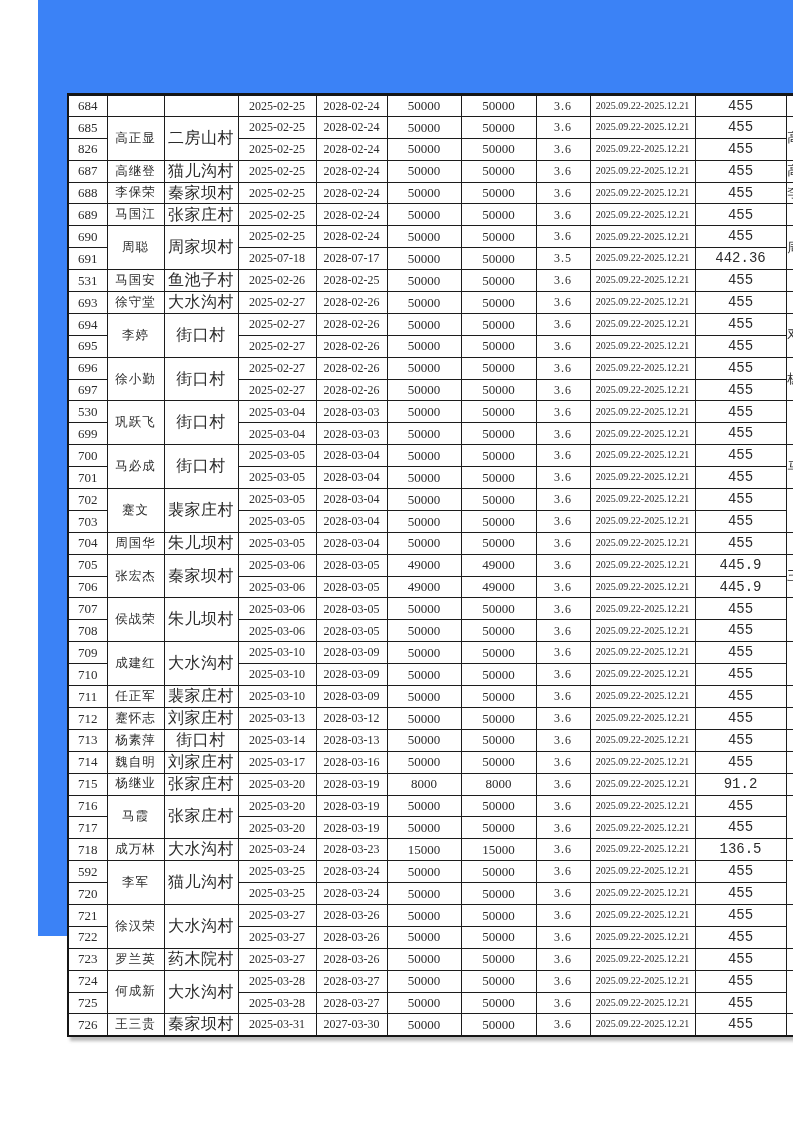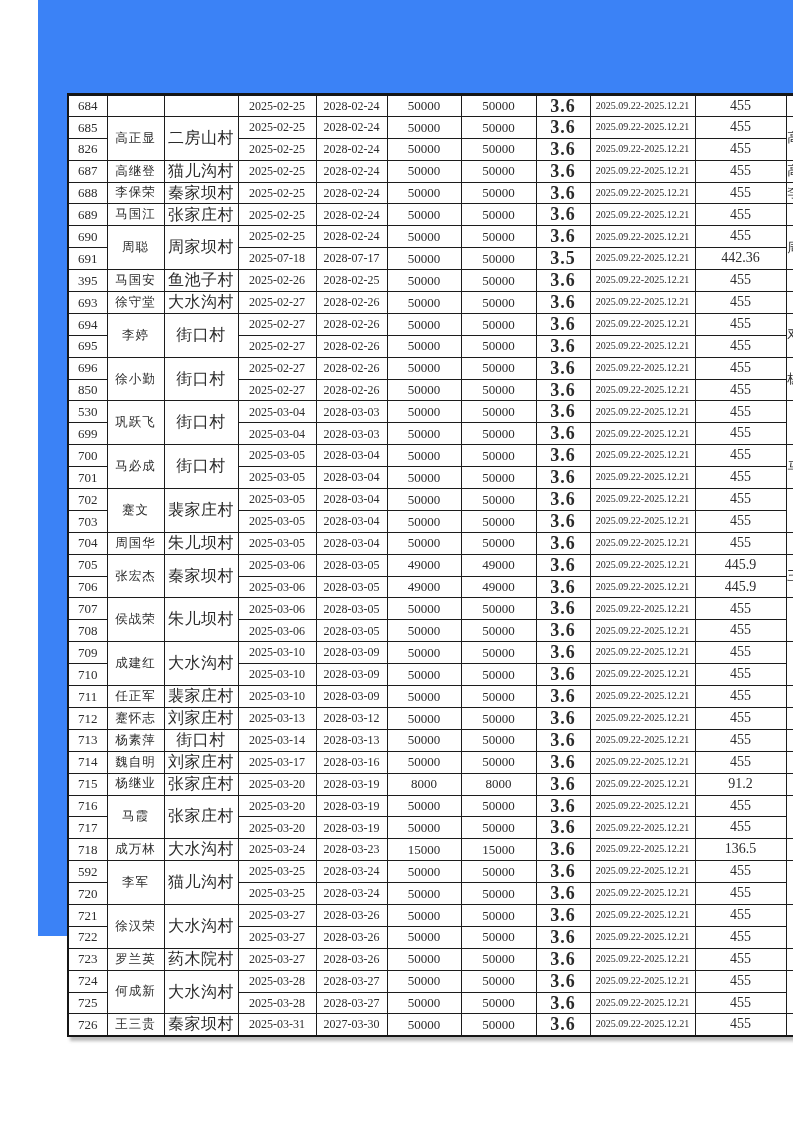--- a/index.html
+++ b/index.html
@@ -43,23 +43,23 @@
     vertical-align: middle;
     white-space: nowrap;
     overflow: hidden;
     line-height: 1.05;
   }
   .c-idx    { font-size: 13px; }
   .c-name   { font-size: 12.5px; letter-spacing: 1px; }
   .c-village{ font-size: 16px; letter-spacing: 0.5px; }
   .c-date   { font-size: 12px; }
   .c-amt    { font-size: 13px; }
-  .c-rate   { font-size: 18px; letter-spacing: 1px; font-weight: bold; }
+  .c-rate   { font-size: 12px; letter-spacing: 1px; }
   .c-period { font-size: 10px; }
-  .c-val    { font-size: 14px; }
+  .c-val    { font-size: 14px; font-family: Liberation Mono, monospace; }
   .c-agent  { font-size: 13px; }
 </style>
 </head>
 <body>
 
 <div class="page">
   <table class="records">
     <colgroup>
       <col style="width:39px">
       <col style="width:57px">
@@ -166,21 +166,21 @@
           <td class="c-idx">691</td>
           <td class="c-date">2025-07-18</td>
           <td class="c-date">2028-07-17</td>
           <td class="c-amt">50000</td>
           <td class="c-amt">50000</td>
           <td class="c-rate">3.5</td>
           <td class="c-period">2025.09.22-2025.12.21</td>
           <td class="c-val">442.36</td>
         </tr>
         <tr>
-          <td class="c-idx">395</td>
+          <td class="c-idx">531</td>
           <td class="c-name">马国安</td>
           <td class="c-village">鱼池子村</td>
           <td class="c-date">2025-02-26</td>
           <td class="c-date">2028-02-25</td>
           <td class="c-amt">50000</td>
           <td class="c-amt">50000</td>
           <td class="c-rate">3.6</td>
           <td class="c-period">2025.09.22-2025.12.21</td>
           <td class="c-val">455</td>
           <td class="c-agent"></td>
@@ -228,21 +228,21 @@
           <td class="c-date">2025-02-27</td>
           <td class="c-date">2028-02-26</td>
           <td class="c-amt">50000</td>
           <td class="c-amt">50000</td>
           <td class="c-rate">3.6</td>
           <td class="c-period">2025.09.22-2025.12.21</td>
           <td class="c-val">455</td>
           <td class="c-agent" rowspan="2">杨正贵</td>
         </tr>
         <tr>
-          <td class="c-idx">850</td>
+          <td class="c-idx">697</td>
           <td class="c-date">2025-02-27</td>
           <td class="c-date">2028-02-26</td>
           <td class="c-amt">50000</td>
           <td class="c-amt">50000</td>
           <td class="c-rate">3.6</td>
           <td class="c-period">2025.09.22-2025.12.21</td>
           <td class="c-val">455</td>
         </tr>
         <tr>
           <td class="c-idx">530</td>

